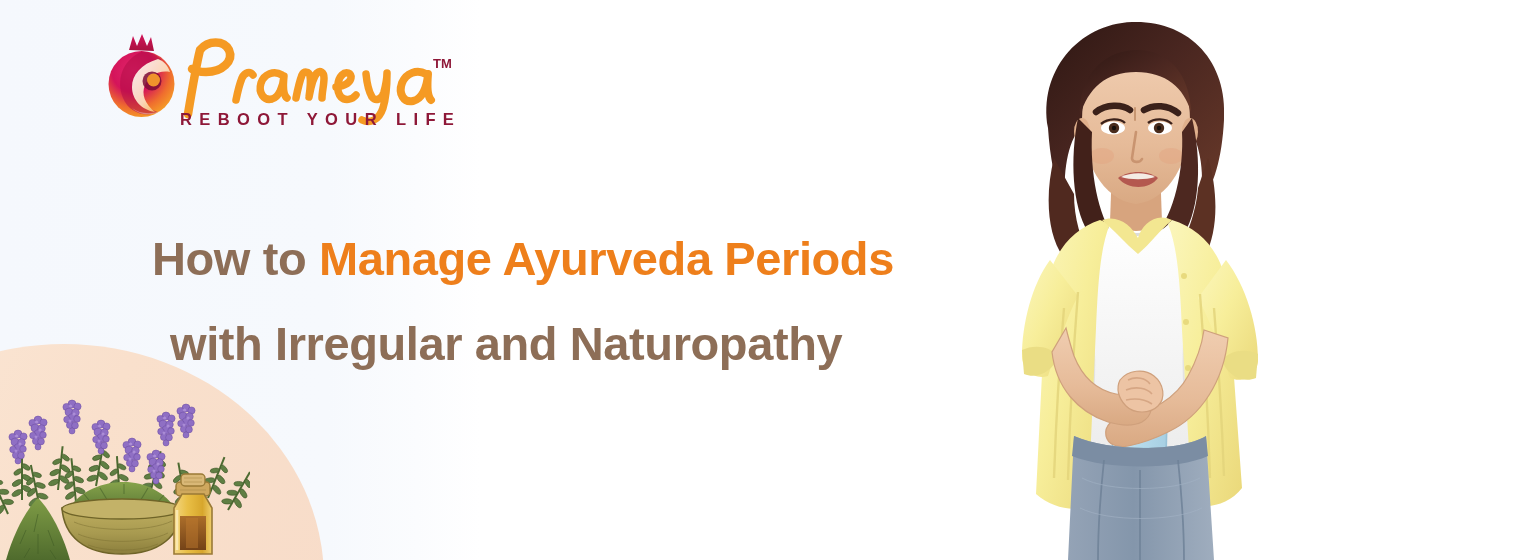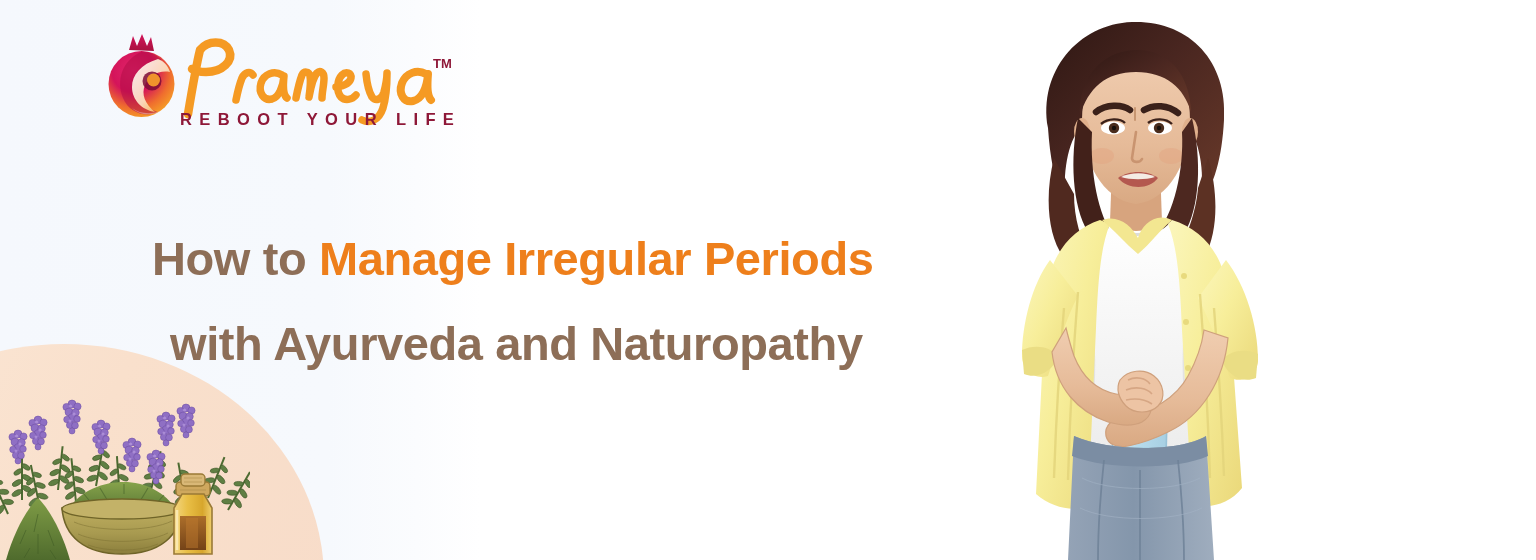--- a/index.html
+++ b/index.html
@@ -119,22 +119,22 @@
                  C326 71 331 60 332 46 C331 58 331 68 335 72" stroke-width="8"></path>
       </g>
 
       <text x="337" y="40" fill="#8e1838" font-family="Liberation Sans, sans-serif" font-size="13" font-weight="bold">TM</text>
 
       <text x="84" y="97" fill="#8e1838" font-family="Liberation Sans, sans-serif" font-size="16.5" font-weight="bold" letter-spacing="7.4">REBOOT YOUR LIFE</text>
     </svg>
   </div>
 
   <div class="headline">
-    <span class="ln ln1"><span class="t-brown">How to </span><span class="t-orange">Manage Irregular Periods</span></span>
-    <span class="ln ln2 t-brown">with Ayurveda and Naturopathy</span>
+    <span class="ln ln1"><span class="t-brown">How to </span><span class="t-orange">Manage Ayurveda Periods</span></span>
+    <span class="ln ln2 t-brown">with Irregular and Naturopathy</span>
   </div>
 
   <div class="herbs">
     <svg width="250" height="178" viewBox="0 0 250 178" xmlns="http://www.w3.org/2000/svg">
       <defs>
         <linearGradient id="bowlG" x1="0" y1="0" x2="0" y2="1">
           <stop offset="0%" stop-color="#bfae60"></stop>
           <stop offset="55%" stop-color="#a89a50"></stop>
           <stop offset="100%" stop-color="#8b7e3c"></stop>
         </linearGradient>

